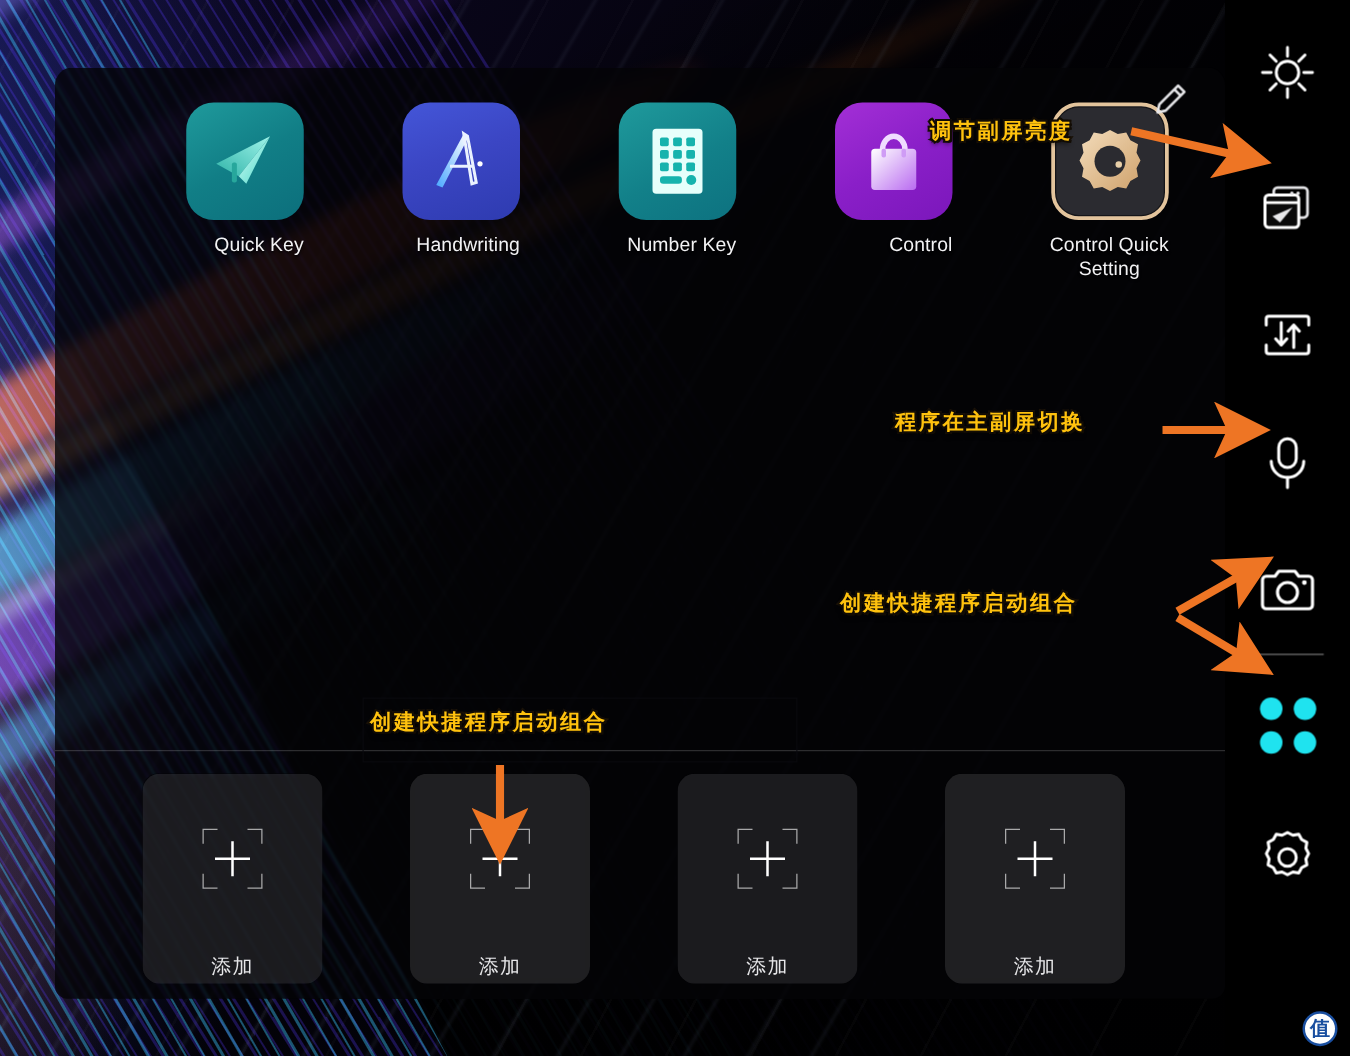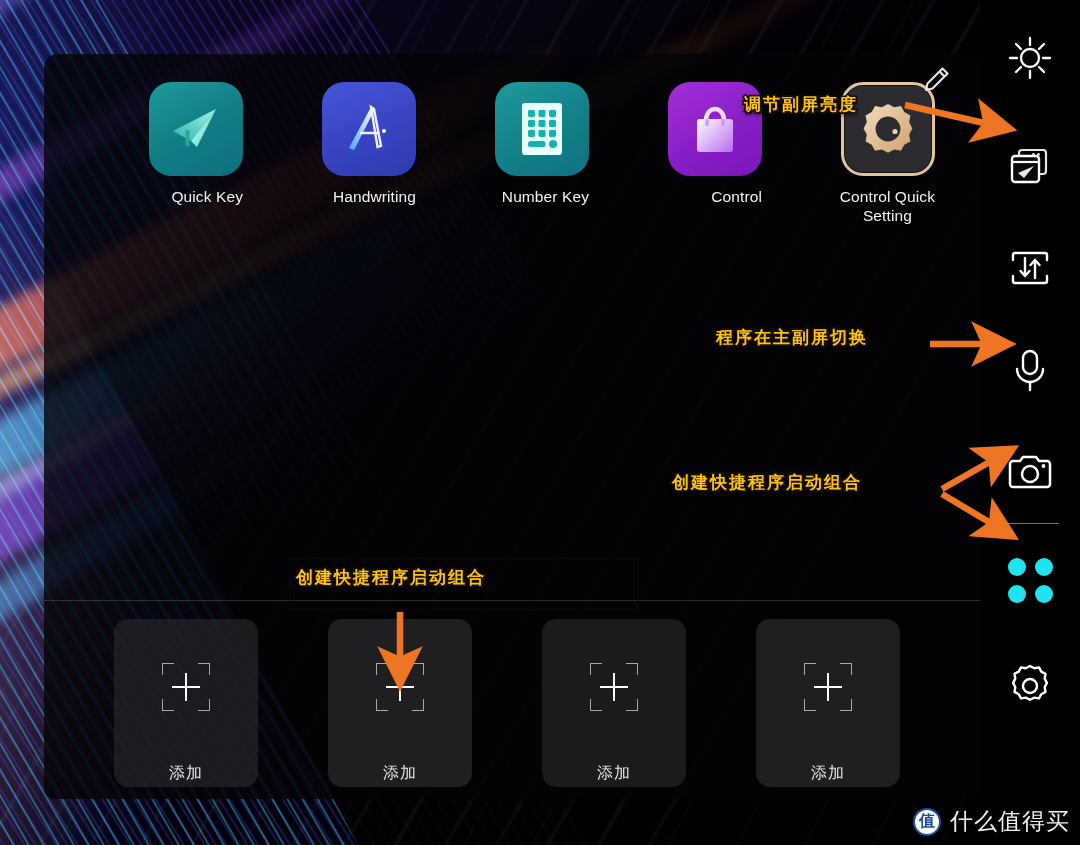--- a/index.html
+++ b/index.html
@@ -592,16 +592,15 @@
 
     <line x1="942" y1="489" x2="1009" y2="451" stroke="#ee7524" stroke-width="6.5" marker-end="url(#ah)"></line>
 
     <line x1="942" y1="494" x2="1009" y2="534" stroke="#ee7524" stroke-width="6.5" marker-end="url(#ah)"></line>
 
     <line x1="400" y1="612" x2="400" y2="680" stroke="#ee7524" stroke-width="6.5" marker-end="url(#ah)"></line>
   </svg>
 
   <div id="watermark">
     <div class="wm-logo">值</div>
-    <div class="wm-text">什么值得买</div>
   </div>
 
 </div>
 
 </body></html>

